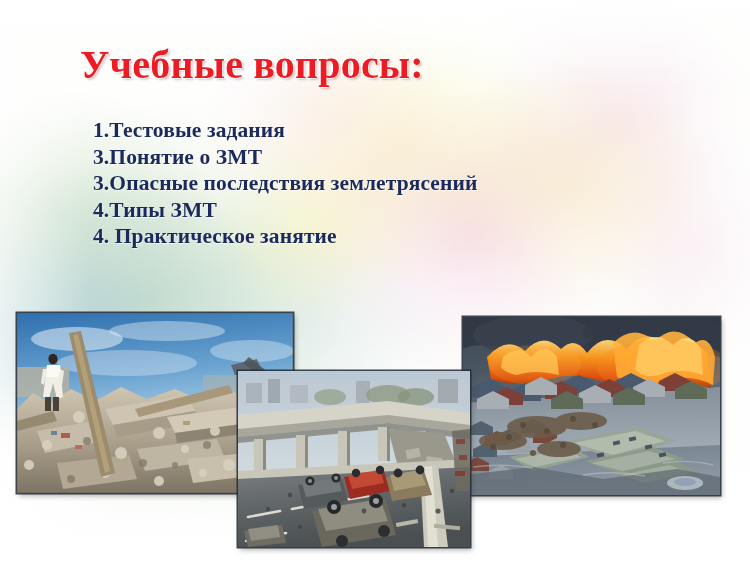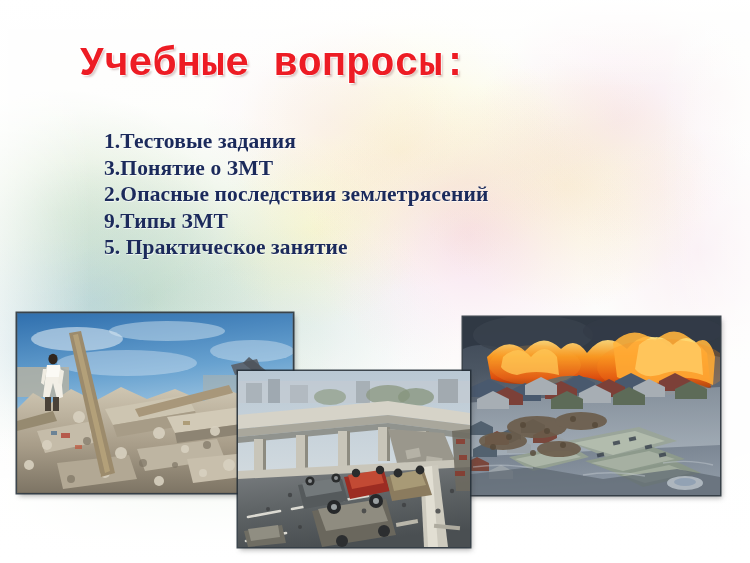--- a/index.html
+++ b/index.html
@@ -124,29 +124,28 @@
     font-weight: bold;
     line-height: 1.05;
     color: #ED1C24;
     letter-spacing: 0.2px;
     white-space: nowrap;
     text-shadow:
       -1px -1px 0 rgba(255,255,255,0.85),
        1px -1px 0 rgba(255,255,255,0.85),
       -1px  1px 0 rgba(255,255,255,0.85),
        2px  2px 2px rgba(120, 60, 60, 0.25);
-    font-family: Liberation Mono, monospace;
   }
 
   
   #question-list {
     position: absolute;
     left: 88px;
     top: 112px;
-    margin: 16px;
+    margin: 5px;
     padding: 0;
     list-style: none;
     width: 620px;
   }
   #question-list li {
     font-size: 21.5px;
     font-weight: bold;
     line-height: 26.5px;
     color: #1B2A5B;
     white-space: pre;
@@ -181,23 +180,23 @@
   <div class="bg-layer bg-pink"></div>
   <div class="bg-layer bg-wash"></div>
   <div class="bg-layer bg-fade-corners"></div>
   <div class="bg-layer bg-fade-bottom"></div>
 
   <div id="title">Учебные вопросы:</div>
 
   <ul id="question-list">
     <li>1.Тестовые задания</li>
     <li>3.Понятие о ЗМТ</li>
-    <li>2.Опасные последствия землетрясений</li>
-    <li>9.Типы ЗМТ</li>
-    <li>5. Практическое занятие</li>
+    <li>3.Опасные последствия землетрясений</li>
+    <li>4.Типы ЗМТ</li>
+    <li>4. Практическое занятие</li>
   </ul>
 
   <div class="photo" id="photo-rubble">
     <svg viewBox="0 0 276 180" preserveAspectRatio="none">
       <defs>
         <linearGradient id="skyG" x1="0" y1="0" x2="0.15" y2="1">
           <stop offset="0%" stop-color="#2f6fae"></stop>
           <stop offset="38%" stop-color="#68a2d0"></stop>
           <stop offset="72%" stop-color="#b6d4e8"></stop>
           <stop offset="100%" stop-color="#dce8ef"></stop>

